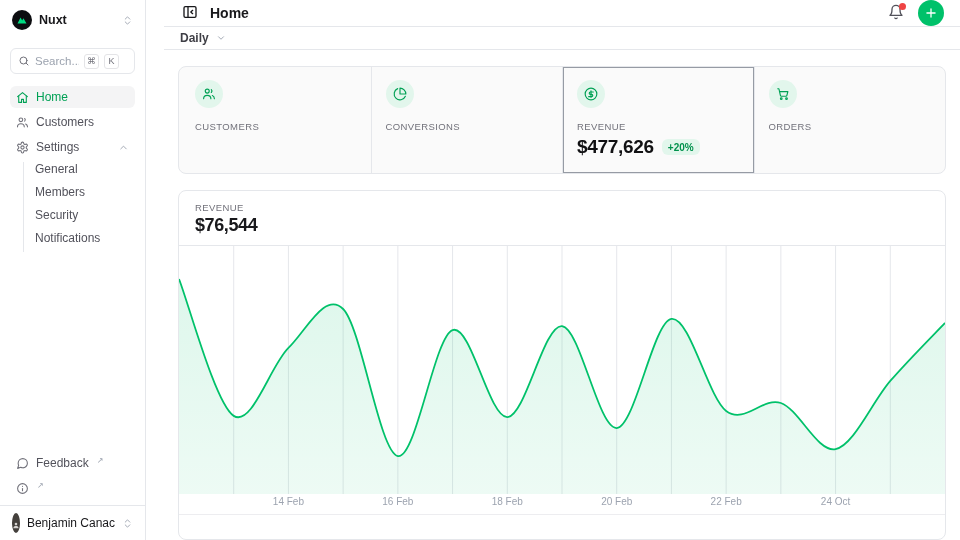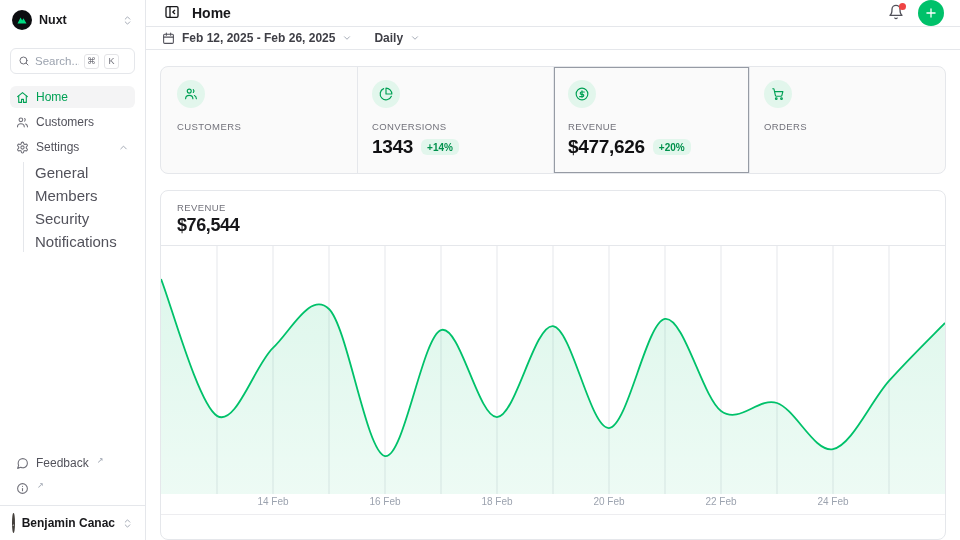--- a/index.html
+++ b/index.html
@@ -2,21 +2,21 @@
 <html><head>
 <meta charset="utf-8">
 <style>
   * { margin:0; padding:0; box-sizing:border-box; }
   html,body { width:960px; height:540px; overflow:hidden; background:#fff;
     font-family:"Liberation Sans","DejaVu Sans",sans-serif; color:#18181b; }
   .icon { display:inline-flex; flex:none; }
   svg { display:block; }
 
   
-  .app { display:flex; width:960px; height:540px; }
+  .app { display:flex; width:960px; height:540px;gap:18px; }
 
   
   .sidebar { width:146px; flex:none; border-right:1px solid #e5e7eb; display:flex; flex-direction:column; background:#fff; }
   .sb-header { display:flex; align-items:center; gap:7px; height:40px; padding:0 12px; cursor:pointer; }
   .logo-circle { width:20px; height:20px; border-radius:50%; background:#0c0d10; display:flex; align-items:center; justify-content:center; }
   .ws-name { font-size:12.5px; font-weight:700; flex:1; }
   .sb-search { margin:8px 10px 4px; height:26px; border:1px solid #e5e7eb; border-radius:6px;
     display:flex; align-items:center; gap:5px; padding:0 5px 0 7px; background:#fff; }
   .sb-search input { border:none; outline:none; width:44px; font-size:11.5px; color:#52525b; background:transparent;
     font-family:inherit; }
@@ -26,27 +26,27 @@
   .sb-nav { padding:8px 10px 0; display:flex; flex-direction:column; gap:3px; }
   .nav-item { display:flex; align-items:center; gap:7px; height:22px; padding:0 6px; border-radius:6px;
     font-size:12px; font-weight:500; color:#52525b; cursor:pointer; }
   .nav-item .icon { color:#71717a; }
   .nav-item.active { background:#f4f4f5; color:#00a155; }
   .nav-item.active .icon { color:#00a155; }
   .nav-item .grow { flex:1; }
   .nav-badge { display:inline-flex; align-items:center; justify-content:center; min-width:16px; height:15px;
     border:1px solid #e4e4e7; border-radius:4px; font-size:9.5px; color:#52525b; background:#fff; }
   .nav-children { margin:1px 0 0 13px; border-left:1px solid #e5e7eb; padding-left:11px; display:flex; flex-direction:column; gap:2px; }
-  .nav-child { height:21px; display:flex; align-items:center; font-size:15px; font-weight:500; color:#52525b; cursor:pointer; border-radius:6px; }
+  .nav-child { height:21px; display:flex; align-items:flex-start; font-size:12px; font-weight:500; color:#52525b; cursor:pointer; border-radius:6px; }
   .sb-spacer { flex:1; }
   .sb-footer { padding:0 10px 6px; display:flex; flex-direction:column; gap:3px; }
   .ext-arrow { font-size:8px; color:#9ca3af; margin:-6px 0 0 1px; }
   .sb-user { border-top:1px solid #e5e7eb; height:35px; display:flex; align-items:center; gap:7px; padding:0 12px; cursor:pointer; }
   .avatar { width:20px; height:20px; border-radius:50%; background:#44403c; overflow:hidden; display:flex; align-items:flex-end; justify-content:center; }
-  .user-name { font-size:12px; font-weight:700; flex:1; white-space:nowrap; }
+  .user-name { font-size:12px; font-weight:400; flex:1; white-space:nowrap; }
 
   
   .main { flex:1; display:flex; flex-direction:column; min-width:0; }
   .topbar { height:41px; border-bottom:1px solid #e5e7eb; display:flex; align-items:center; padding:0 16px; }
   .topbar-left { display:flex; align-items:center; gap:10px; flex:1; }
   .page-title { font-size:14px; font-weight:700; }
   .topbar-right { display:flex; align-items:center; gap:12px; }
   .icon-btn { position:relative; background:none; border:none; cursor:pointer; color:#52525b; padding:2px; }
   .notif-dot { position:absolute; top:1px; right:0; width:7px; height:7px; border-radius:50%; background:#ef4444; }
   .add-btn { width:26px; height:26px; border-radius:50%; background:#00c16a; border:none; display:flex;
@@ -243,34 +243,20 @@
             <svg width="14" height="14" viewBox="0 0 24 24" fill="none" stroke="#fff" stroke-width="2.2" stroke-linecap="round">
                 <path d="M12 5v14M5 12h14"></path>
               </svg>
           </span>
         </button>
       </div>
     </header>
 
     <div class="toolbar">
       <button class="tb-btn">
-        <span class="icon">
-          <svg width="13" height="13" viewBox="0 0 24 24" fill="none" stroke="currentColor" stroke-width="2" stroke-linecap="round" stroke-linejoin="round">
-              <rect x="3" y="4" width="18" height="17" rx="2"></rect>
-              <path d="M16 2v4M8 2v4M3 9.5h18"></path>
-            </svg>
-        </span>
-        <span>Feb 12, 2025 - Feb 26, 2025</span>
-        <span class="icon">
-          <svg width="10" height="10" viewBox="0 0 24 24" fill="none" stroke="#9ca3af" stroke-width="2.2" stroke-linecap="round" stroke-linejoin="round">
-              <path d="m6 9 6 6 6-6"></path>
-            </svg>
-        </span>
-      </button>
-      <button class="tb-btn">
         <span>Daily</span>
         <span class="icon">
           <svg width="10" height="10" viewBox="0 0 24 24" fill="none" stroke="#9ca3af" stroke-width="2.2" stroke-linecap="round" stroke-linejoin="round">
               <path d="m6 9 6 6 6-6"></path>
             </svg>
         </span>
       </button>
     </div>
 
     <div class="content">
@@ -289,24 +275,20 @@
         </div>
 
         <div class="stat">
           <span class="stat-ico icon">
             <svg width="14" height="14" viewBox="0 0 24 24" fill="none" stroke="currentColor" stroke-width="2" stroke-linecap="round" stroke-linejoin="round">
                 <path d="M21.21 15.89A10 10 0 1 1 8 2.83"></path>
                 <path d="M22 12A10 10 0 0 0 12 2v10z"></path>
               </svg>
           </span>
           <div class="stat-label">CONVERSIONS</div>
-          <div class="stat-row">
-            <span class="stat-value">1343</span>
-            <span class="stat-badge">+14%</span>
-          </div>
         </div>
 
         <div class="stat selected">
           <span class="stat-ico icon">
             <svg width="14" height="14" viewBox="0 0 24 24" fill="none" stroke="currentColor" stroke-width="2" stroke-linecap="round" stroke-linejoin="round">
                 <circle cx="12" cy="12" r="10"></circle>
                 <path d="M16 8.5h-5a2 2 0 1 0 0 4h2a2 2 0 1 1 0 4H8"></path>
                 <path d="M12 17.5v-11"></path>
               </svg>
           </span>
@@ -358,19 +340,19 @@
               <path d="M0,32.98400000000001C9.380952380952381,55.80000000000001 37.52380952380952,158.38933333333333 56.285714285714285,169.88C75.04761904761905,181.37066666666666 93.80952380952381,119.74266666666666 112.57142857142857,101.928C131.33333333333334,84.11333333333333 150.0952380952381,44.97066666666666 168.85714285714286,62.99199999999999C187.61904761904762,81.01333333333332 206.38095238095238,206.54266666666666 225.14285714285714,210.05599999999998C243.9047619047619,213.5693333333333 262.6666666666667,90.56133333333334 281.42857142857144,84.072C300.1904761904762,77.58266666666667 318.95238095238096,171.78133333333335 337.7142857142857,171.12C356.4761904761905,170.45866666666666 375.23809523809524,78.28533333333333 394,80.10399999999998C412.76190476190476,81.92266666666664 431.5238095238095,183.23066666666665 450.2857142857143,182.03199999999998C469.04761904761904,180.83333333333331 487.80952380952385,75.764 506.5714285714286,72.912C525.3333333333334,70.06000000000002 544.0952380952382,150.90800000000002 562.8571428571429,164.92000000000002C581.6190476190476,178.93200000000002 600.3809523809523,150.61866666666668 619.1428571428571,156.984C637.9047619047619,163.34933333333333 656.6666666666666,206.79066666666665 675.4285714285714,203.112C694.1904761904763,199.43333333333334 712.952380952381,155.95066666666665 731.7142857142858,134.91199999999998C750.4761904761906,113.87333333333332 778.6190476190476,86.55200000000002 788,76.88000000000002L788,248L0,248Z" fill="url(#areaFill)"></path>
               <path d="M0,32.98400000000001C9.380952380952381,55.80000000000001 37.52380952380952,158.38933333333333 56.285714285714285,169.88C75.04761904761905,181.37066666666666 93.80952380952381,119.74266666666666 112.57142857142857,101.928C131.33333333333334,84.11333333333333 150.0952380952381,44.97066666666666 168.85714285714286,62.99199999999999C187.61904761904762,81.01333333333332 206.38095238095238,206.54266666666666 225.14285714285714,210.05599999999998C243.9047619047619,213.5693333333333 262.6666666666667,90.56133333333334 281.42857142857144,84.072C300.1904761904762,77.58266666666667 318.95238095238096,171.78133333333335 337.7142857142857,171.12C356.4761904761905,170.45866666666666 375.23809523809524,78.28533333333333 394,80.10399999999998C412.76190476190476,81.92266666666664 431.5238095238095,183.23066666666665 450.2857142857143,182.03199999999998C469.04761904761904,180.83333333333331 487.80952380952385,75.764 506.5714285714286,72.912C525.3333333333334,70.06000000000002 544.0952380952382,150.90800000000002 562.8571428571429,164.92000000000002C581.6190476190476,178.93200000000002 600.3809523809523,150.61866666666668 619.1428571428571,156.984C637.9047619047619,163.34933333333333 656.6666666666666,206.79066666666665 675.4285714285714,203.112C694.1904761904763,199.43333333333334 712.952380952381,155.95066666666665 731.7142857142858,134.91199999999998C750.4761904761906,113.87333333333332 778.6190476190476,86.55200000000002 788,76.88000000000002" fill="none" stroke="#00c16a" stroke-width="1.8"></path>
             </svg>
         </div>
         <div class="chart-axis">
             <span class="tick" style="left: 14.2857%;">14 Feb</span>
             <span class="tick" style="left: 28.5714%;">16 Feb</span>
             <span class="tick" style="left: 42.8571%;">18 Feb</span>
             <span class="tick" style="left: 57.1429%;">20 Feb</span>
             <span class="tick" style="left: 71.4286%;">22 Feb</span>
-            <span class="tick" style="left: 85.7143%;">24 Feb</span>
+            <span class="tick" style="left: 85.7143%;">24 Oct</span>
           </div>
       </div>
 
     </div>
   </div>
 </div>
 
 </body></html>

